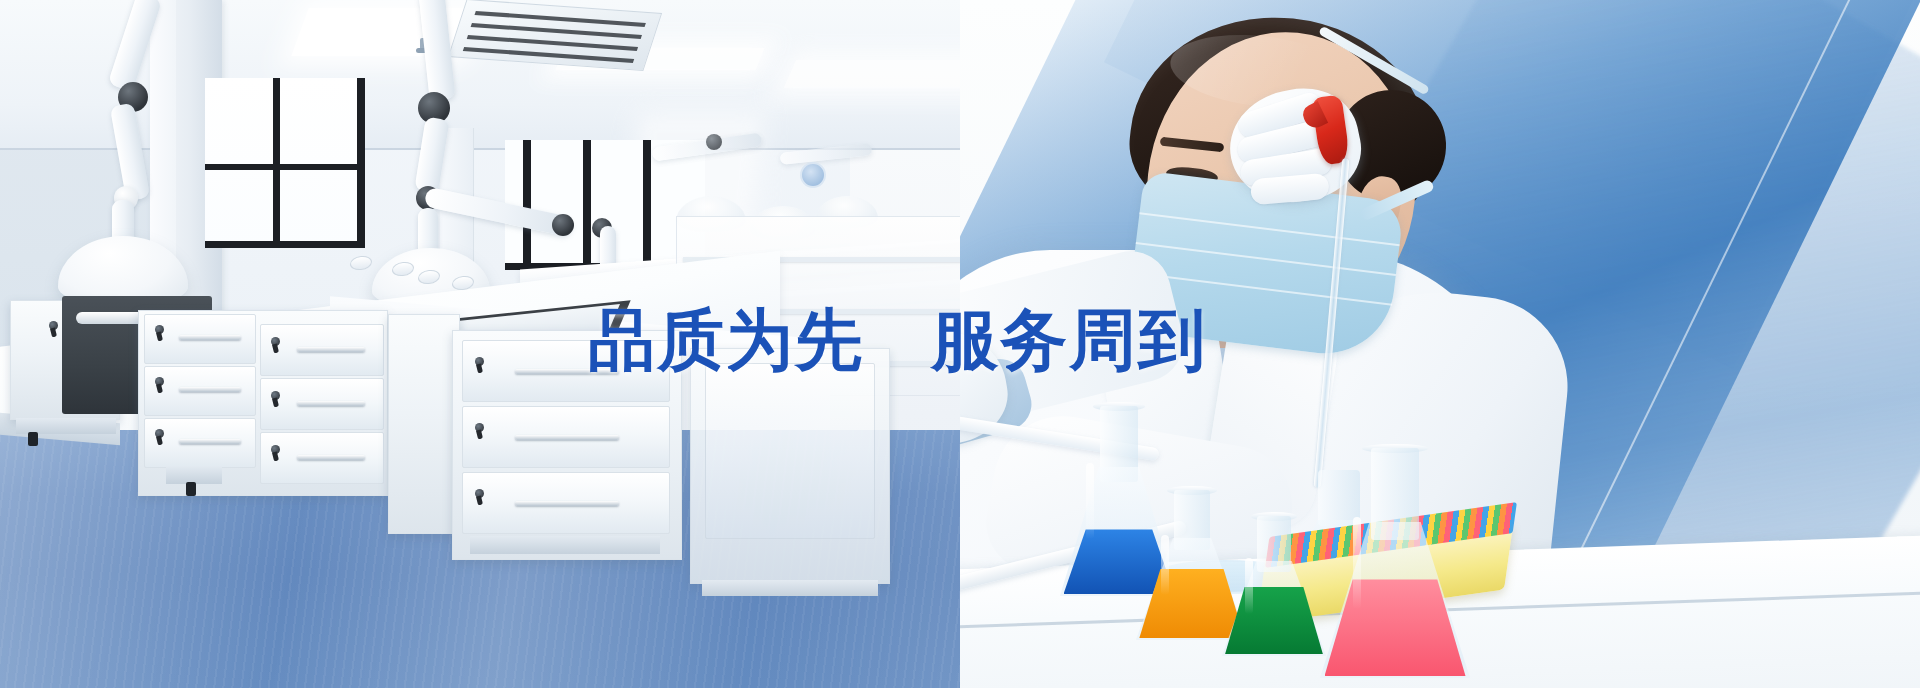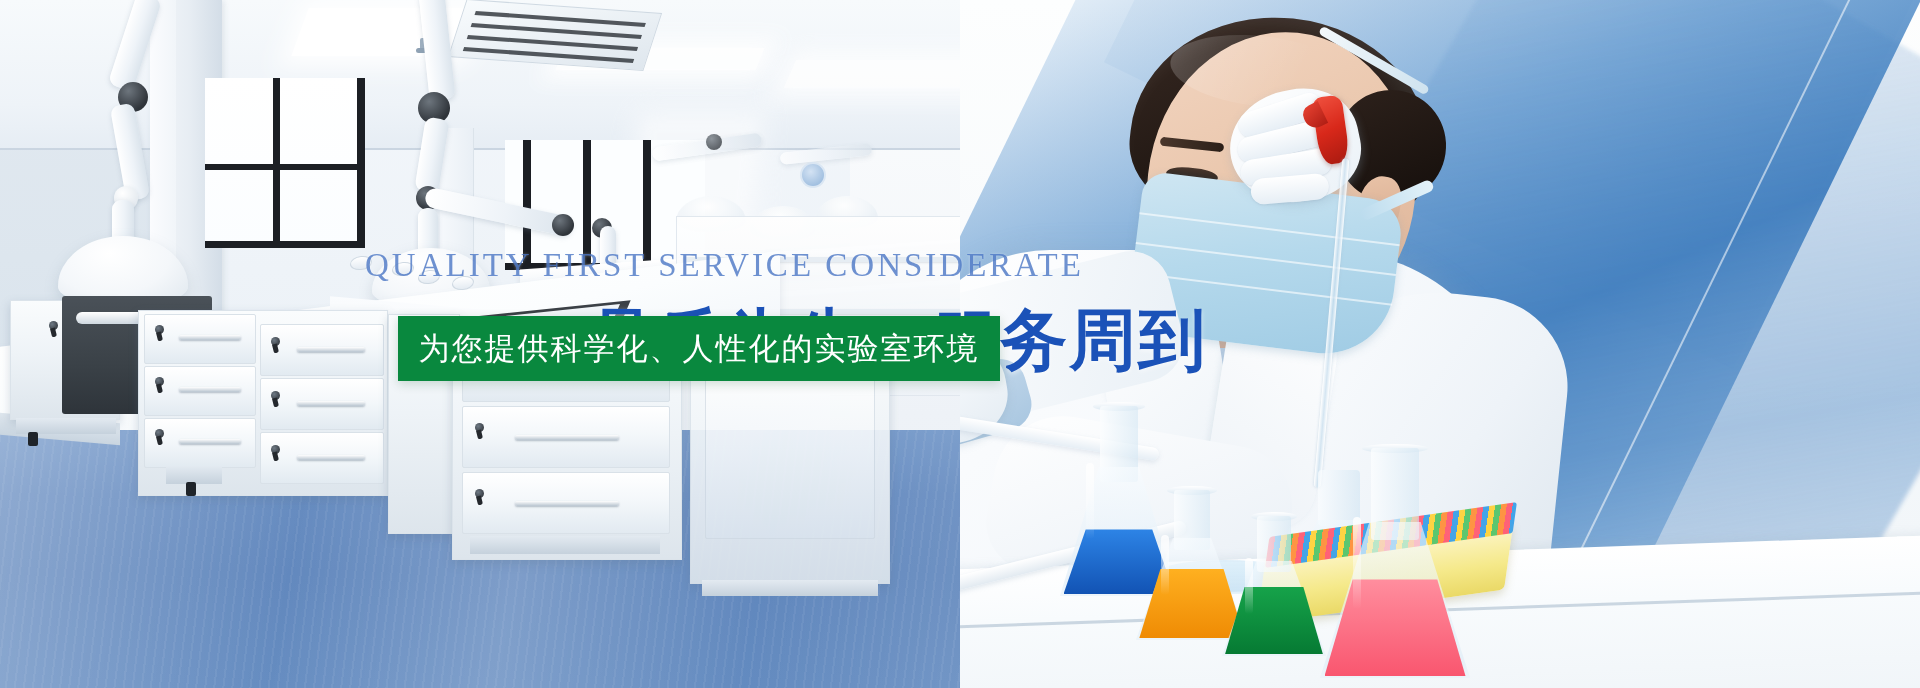--- a/index.html
+++ b/index.html
@@ -637,25 +637,21 @@
     </div>
     <div class="flask fl-green">
       <div class="rim"></div>
         <div class="neck2"></div>
         <div class="glass"></div>
       <div class="fluid"></div>
         <div class="shine"></div>
     </div>
   </div>
 
-  <div class="tagline-en">QUALITY FIRST SERVICE CONSIDERATE</div>
 
   <div class="headline">
     <span>品质为先</span>
     <span class="gap"></span>
     <span>服务周到</span>
   </div>
 
-  <div class="greenbar">
-    <span>为您提供科学化、人性化的实验室环境</span>
-  </div>
 
 </div>
 
 </body></html>

